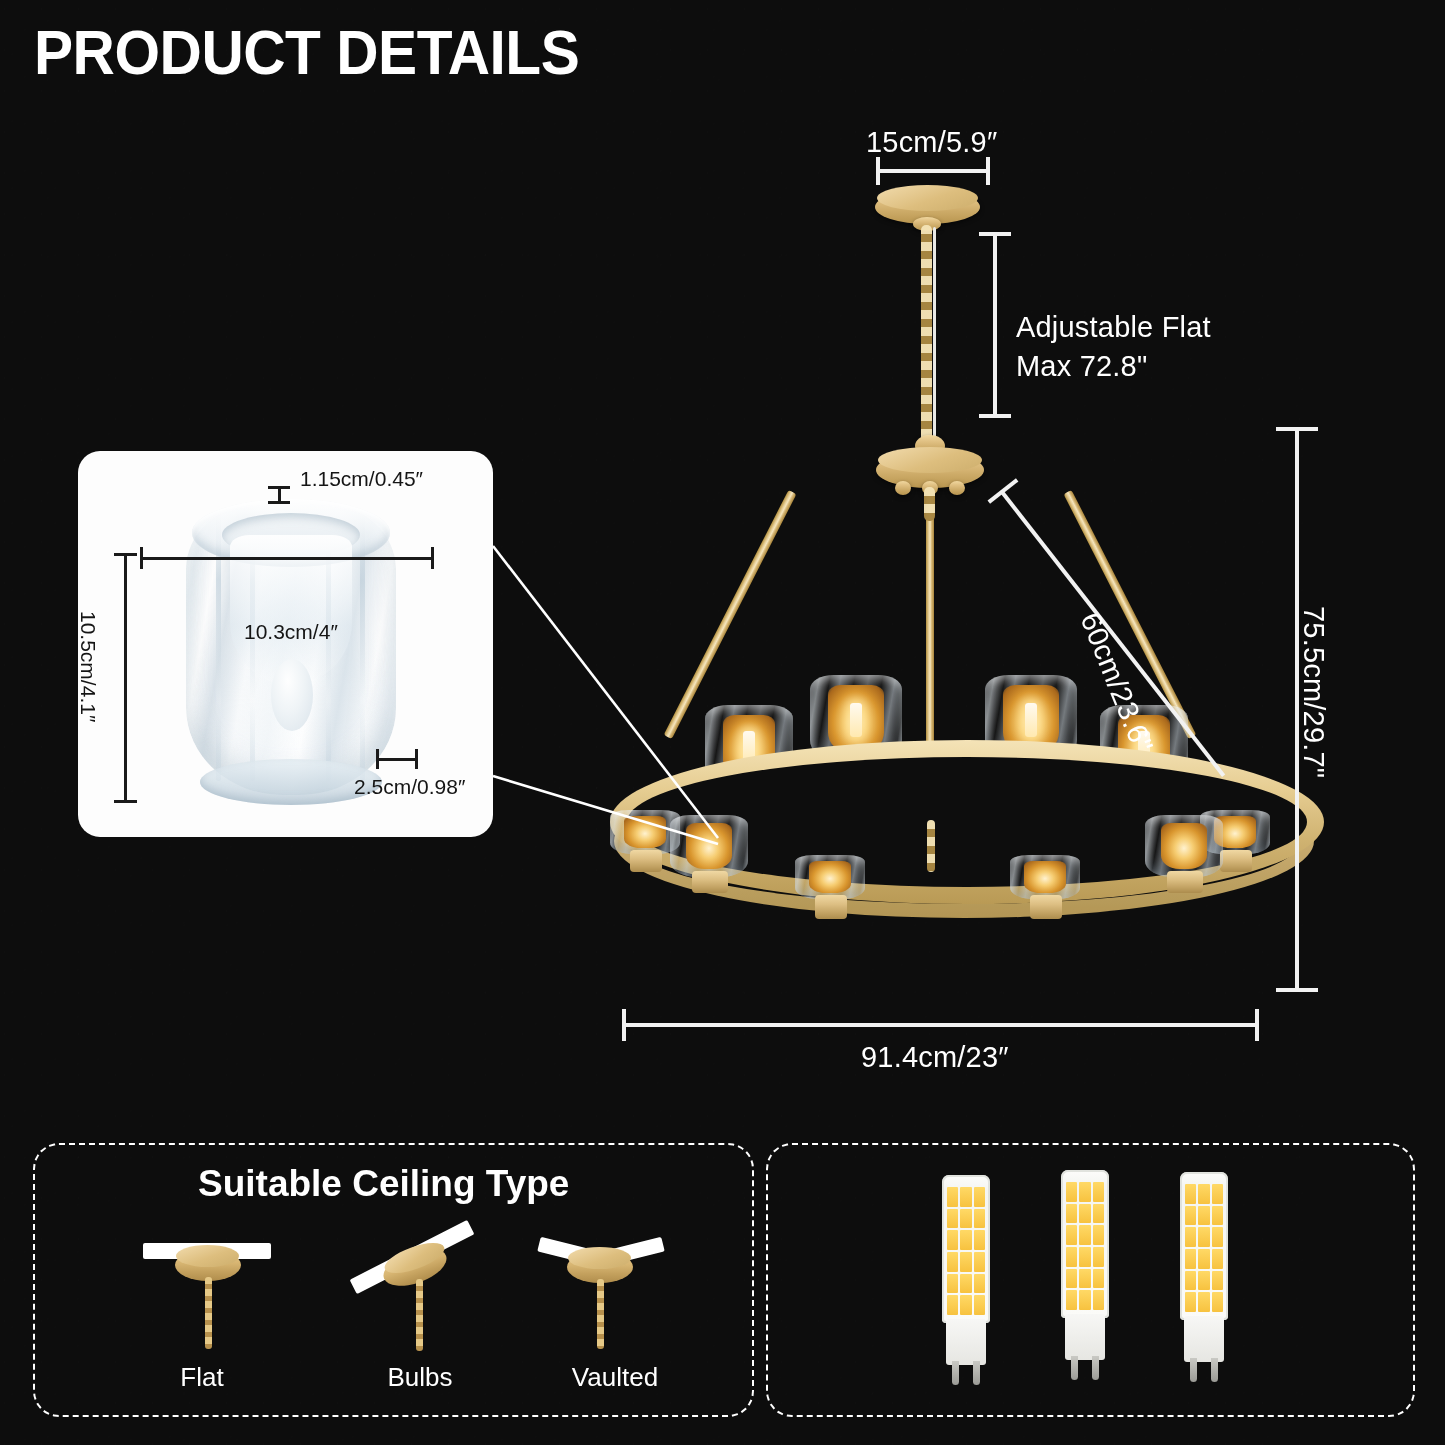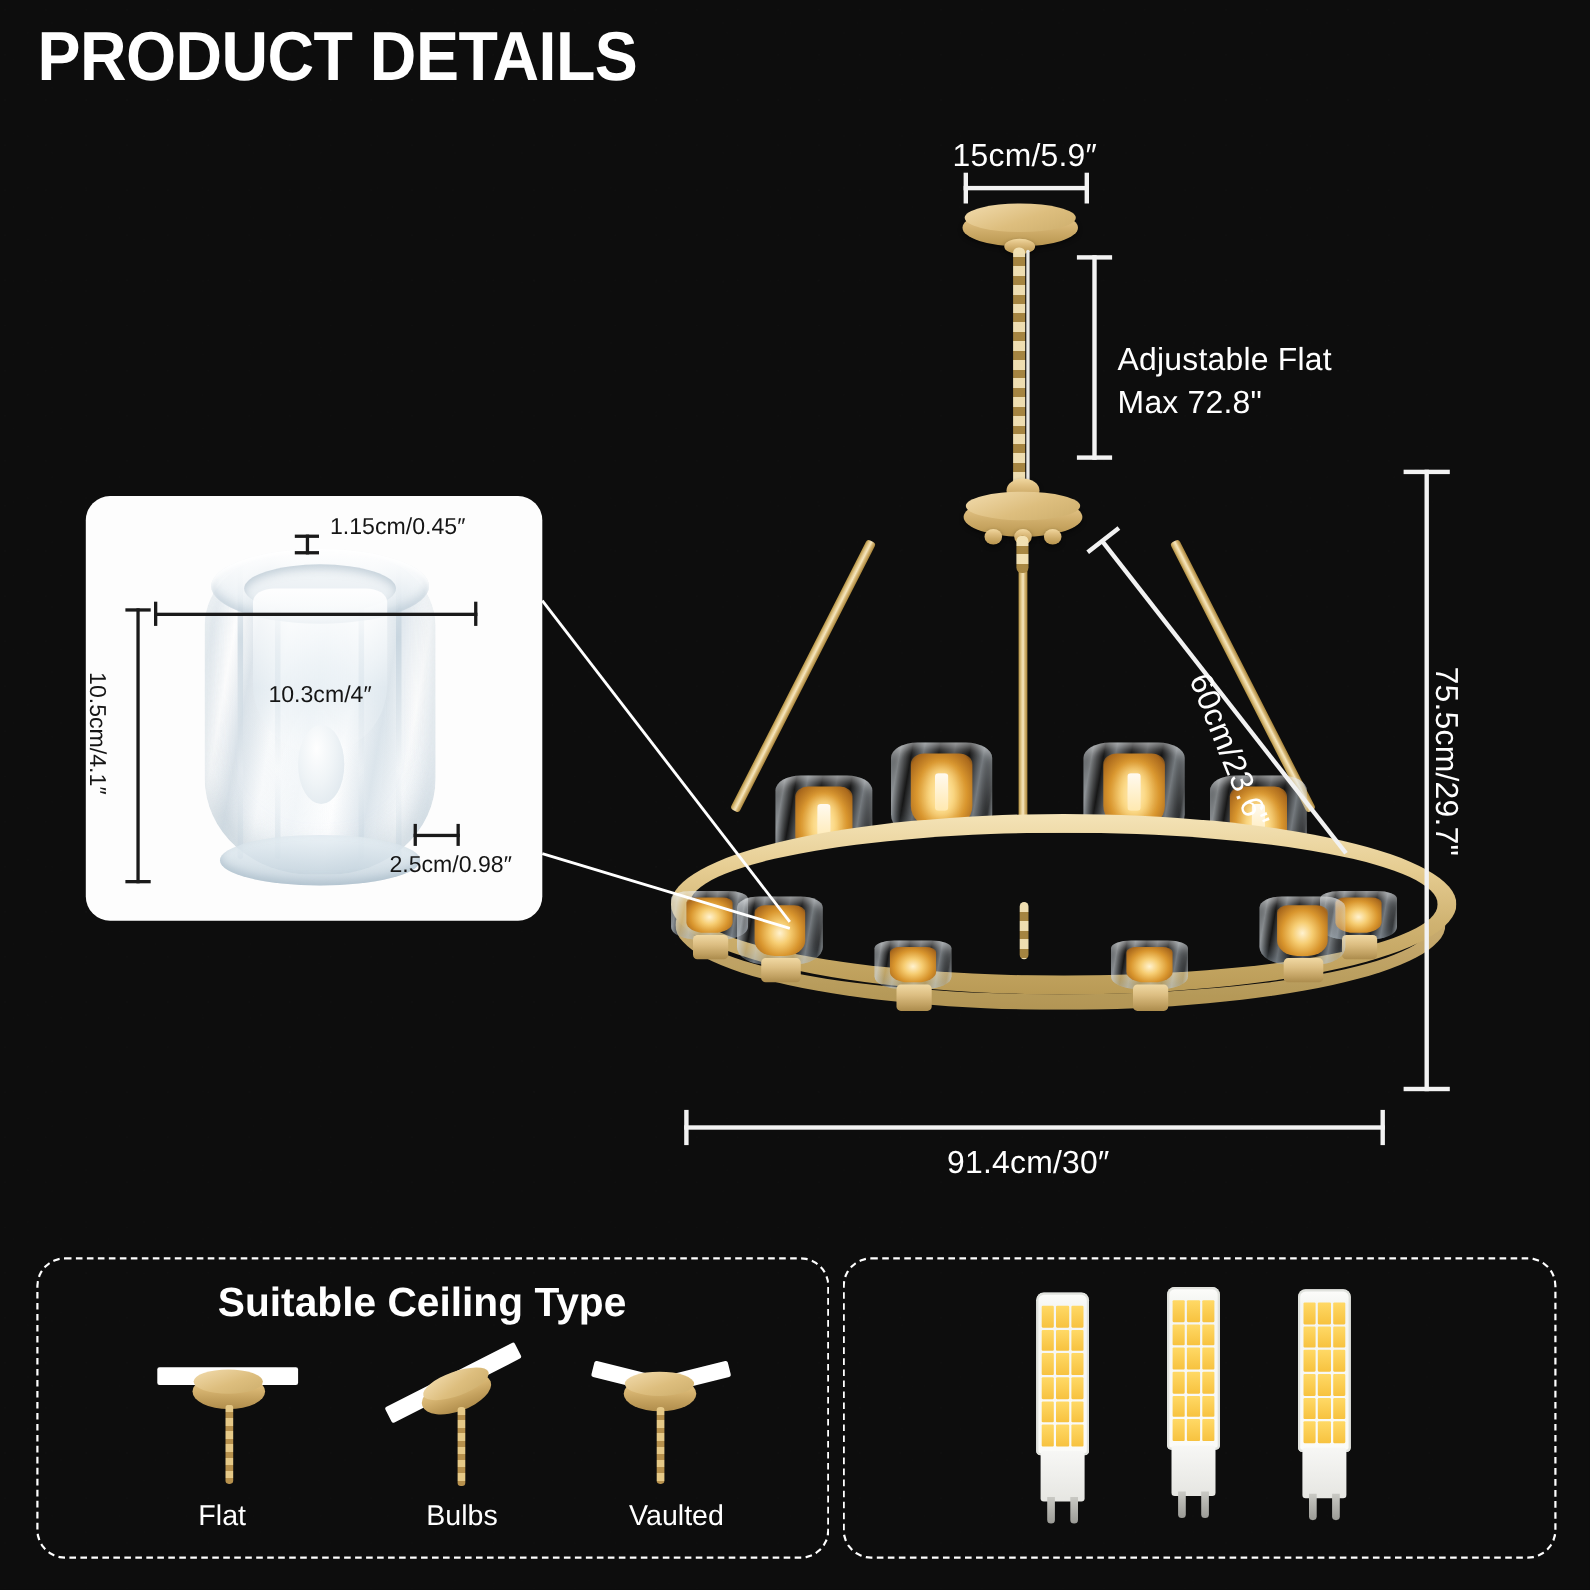--- a/index.html
+++ b/index.html
@@ -291,21 +291,21 @@
   <div class="dim big" style="left:1104px;top:608px;transform-origin:left top;transform:rotate(68deg);">60cm/23.6"</div>
 
   <div class="dline" style="left:1295px;top:427px;width:4px;height:565px;"></div>
   <div class="dline" style="left:1276px;top:427px;width:42px;height:4px;"></div>
   <div class="dline" style="left:1276px;top:988px;width:42px;height:4px;"></div>
   <div class="dim big" style="left:1330px;top:606px;transform-origin:left top;transform:rotate(90deg);">75.5cm/29.7"</div>
 
   <div class="dline" style="left:622px;top:1023px;width:637px;height:4px;"></div>
   <div class="dline" style="left:622px;top:1009px;width:4px;height:32px;"></div>
   <div class="dline" style="left:1255px;top:1009px;width:4px;height:32px;"></div>
-  <div class="dim big" style="left:861px;top:1041px;">91.4cm/30″</div>
+  <div class="dim big" style="left:861px;top:1041px;">91.4cm/23″</div>
 
   <svg class="leads" viewBox="0 0 1445 1445" width="1445" height="1445">
     <line x1="493" y1="546" x2="718" y2="838" stroke="#ffffff" stroke-width="2.6"></line>
     <line x1="493" y1="776" x2="718" y2="844" stroke="#ffffff" stroke-width="2.6"></line>
   </svg>
 
   <div class="card">
     <div class="cup">
       <div class="cupbody"></div>
       <div class="cupv" style="left:30px;"></div>

